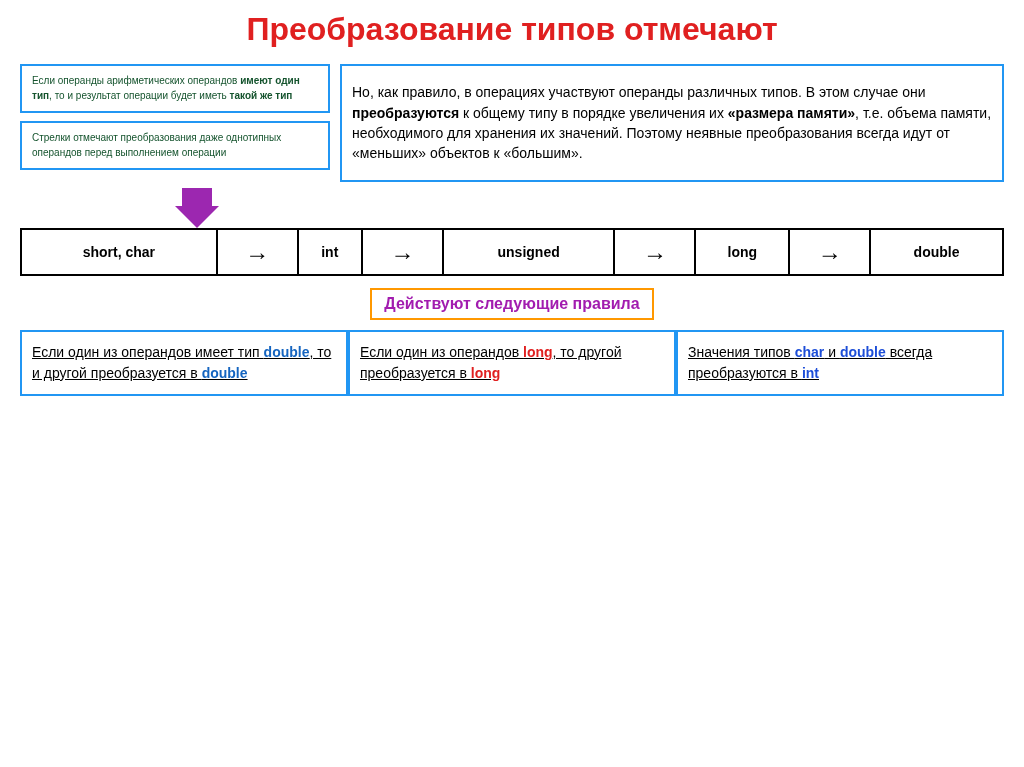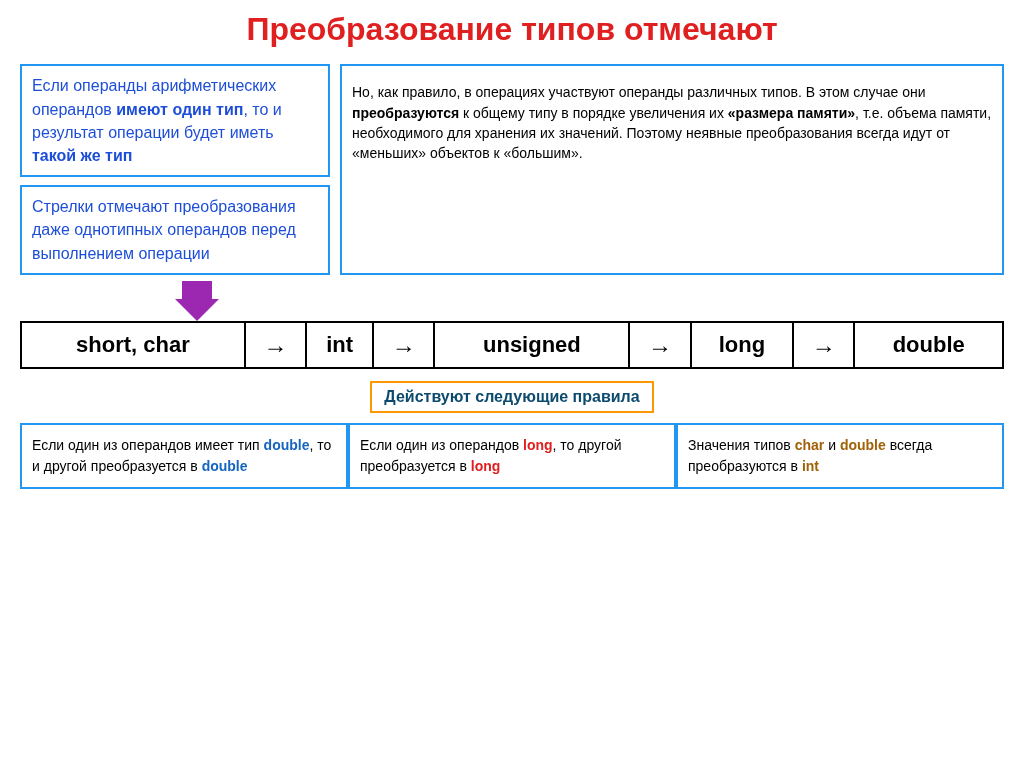--- a/index.html
+++ b/index.html
@@ -26,23 +26,23 @@
     .left-col {
       display: flex;
       flex-direction: column;
       gap: 8px;
       width: 310px;
       flex-shrink: 0;
     }
     .box-blue {
       border: 2px solid #2196F3;
       padding: 8px 10px;
-      font-size: 16px;
+      font-size: 10px;
       line-height: 1.45;
-      color: #1d4ed8;
+      color: #14532d;
     }
     .box-right {
       border: 2px solid #2196F3;
       padding: 16px 10px;
       font-size: 14px;
       line-height: 1.45;
       color: #000;
       flex: 1;
     }
     .bold { font-weight: bold; }
@@ -62,53 +62,54 @@
       color: #000;
       white-space: nowrap;
     }
     .type-table td.arrow-cell {
       font-size: 24px;
       font-weight: bold;
       color: #000;
       border: 2px solid #000;
     }
     .type-table td.type-cell {
-      font-size: 22px;
+      font-size: 14px;
       font-weight: bold;
     }
 
     
     .rules-header {
       text-align: center;
       margin-bottom: 10px;
     }
     .rules-badge {
       display: inline-block;
       border: 2px solid #ff9800;
       background: #fff;
-      color: #0c4a6e;
+      color: #a21caf;
       font-size: 16px;
       font-weight: bold;
       padding: 5px 12px;
     }
     .rules-boxes {
       display: flex;
       gap: 0;
+      text-decoration: underline;
     }
     .rule-box {
       flex: 1;
       border: 2px solid #2196F3;
       padding: 10px 10px;
       font-size: 14px;
       line-height: 1.5;
       color: #000;
     }
     .text-blue { color: #1565C0; font-weight: bold; }
     .text-red { color: #e02020; font-weight: bold; }
-    .text-orange { color: #a16207; font-weight: bold; margin-top: 9px; }
+    .text-orange { color: #1d4ed8; font-weight: bold; margin-top: 9px; }
 
     
     .arrow-area {
       display: flex;
       justify-content: flex-start;
       padding-left: 155px;
       margin-bottom: 0;
       margin-top: -2px;
     }
     .purple-arrow {

